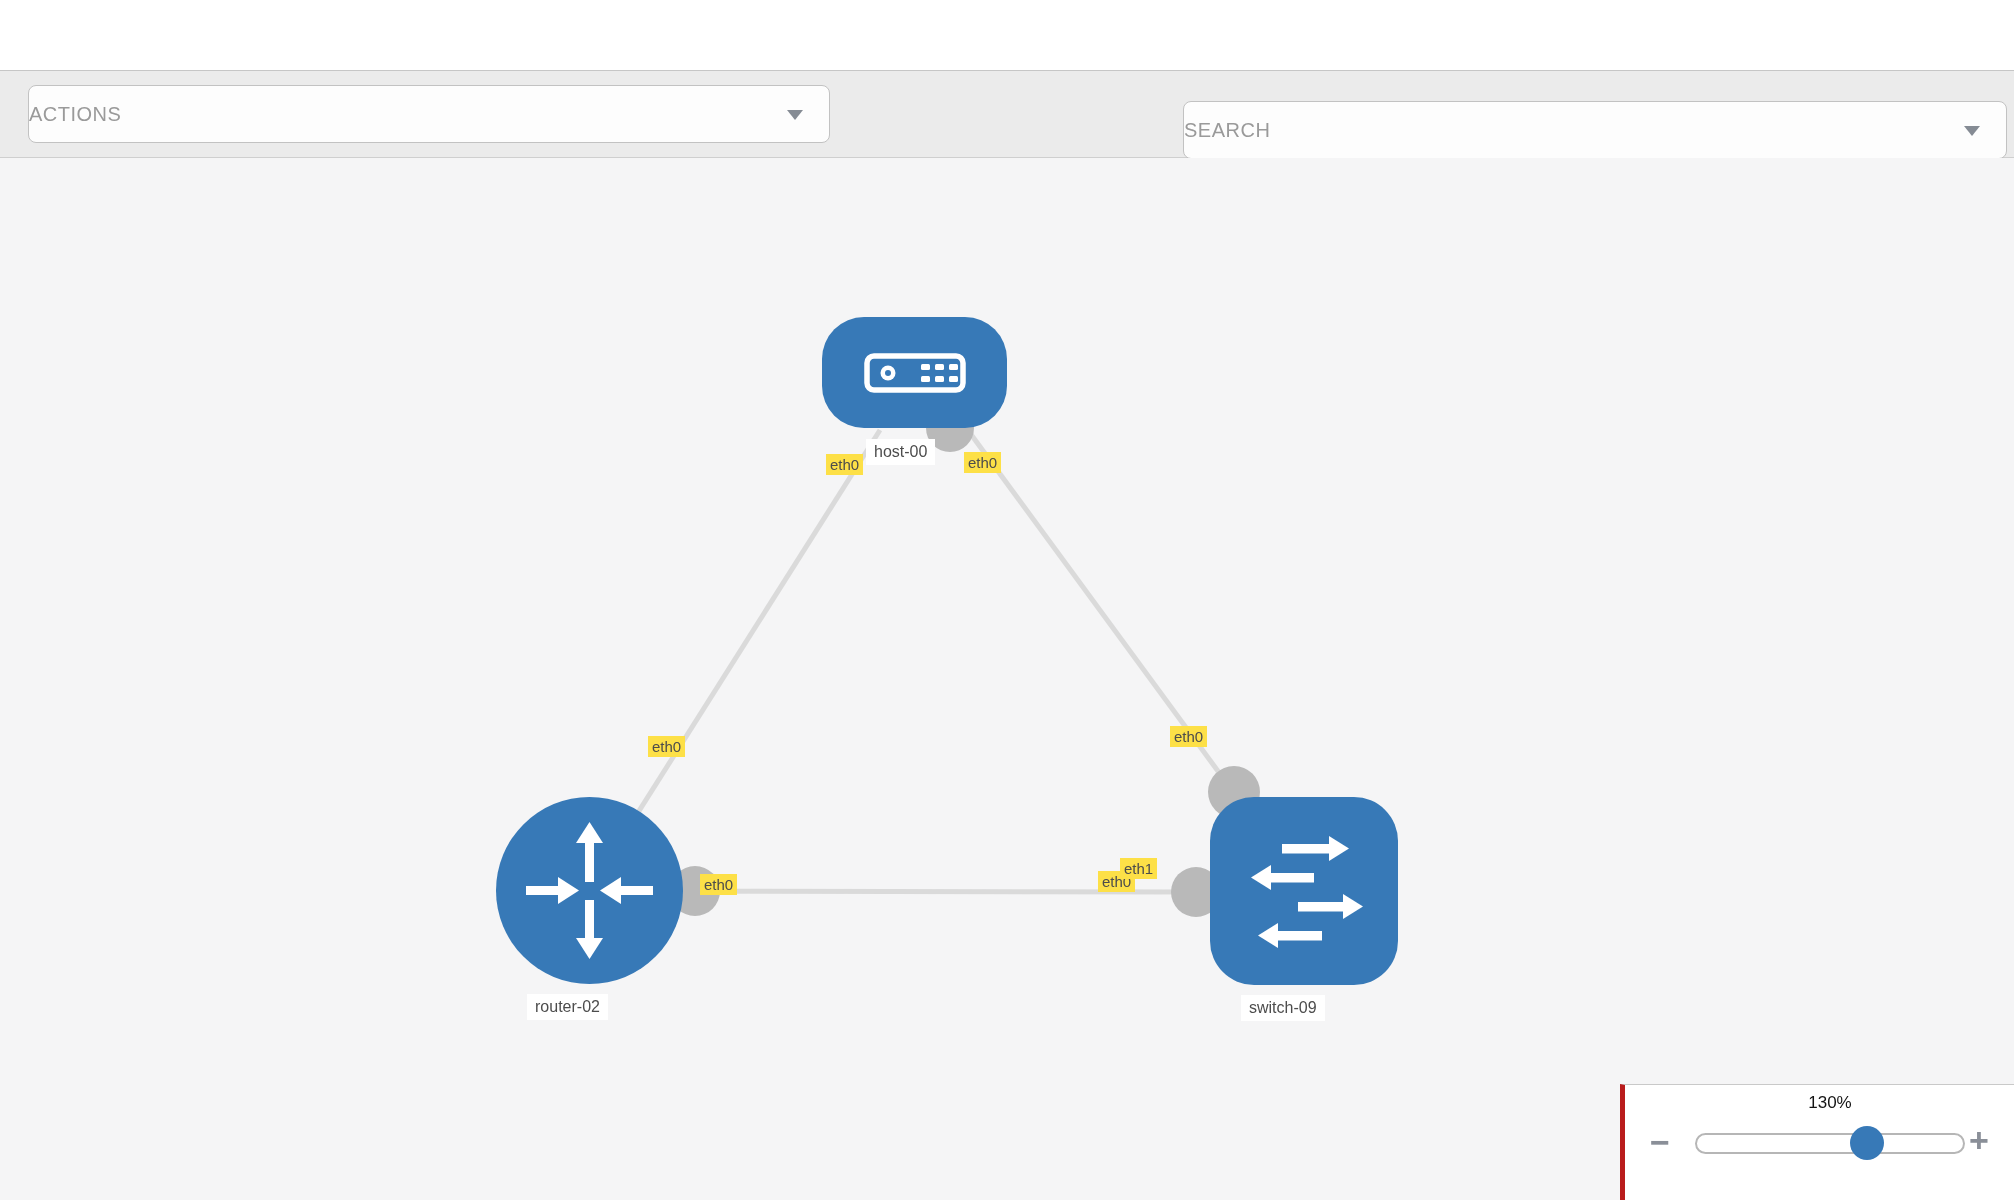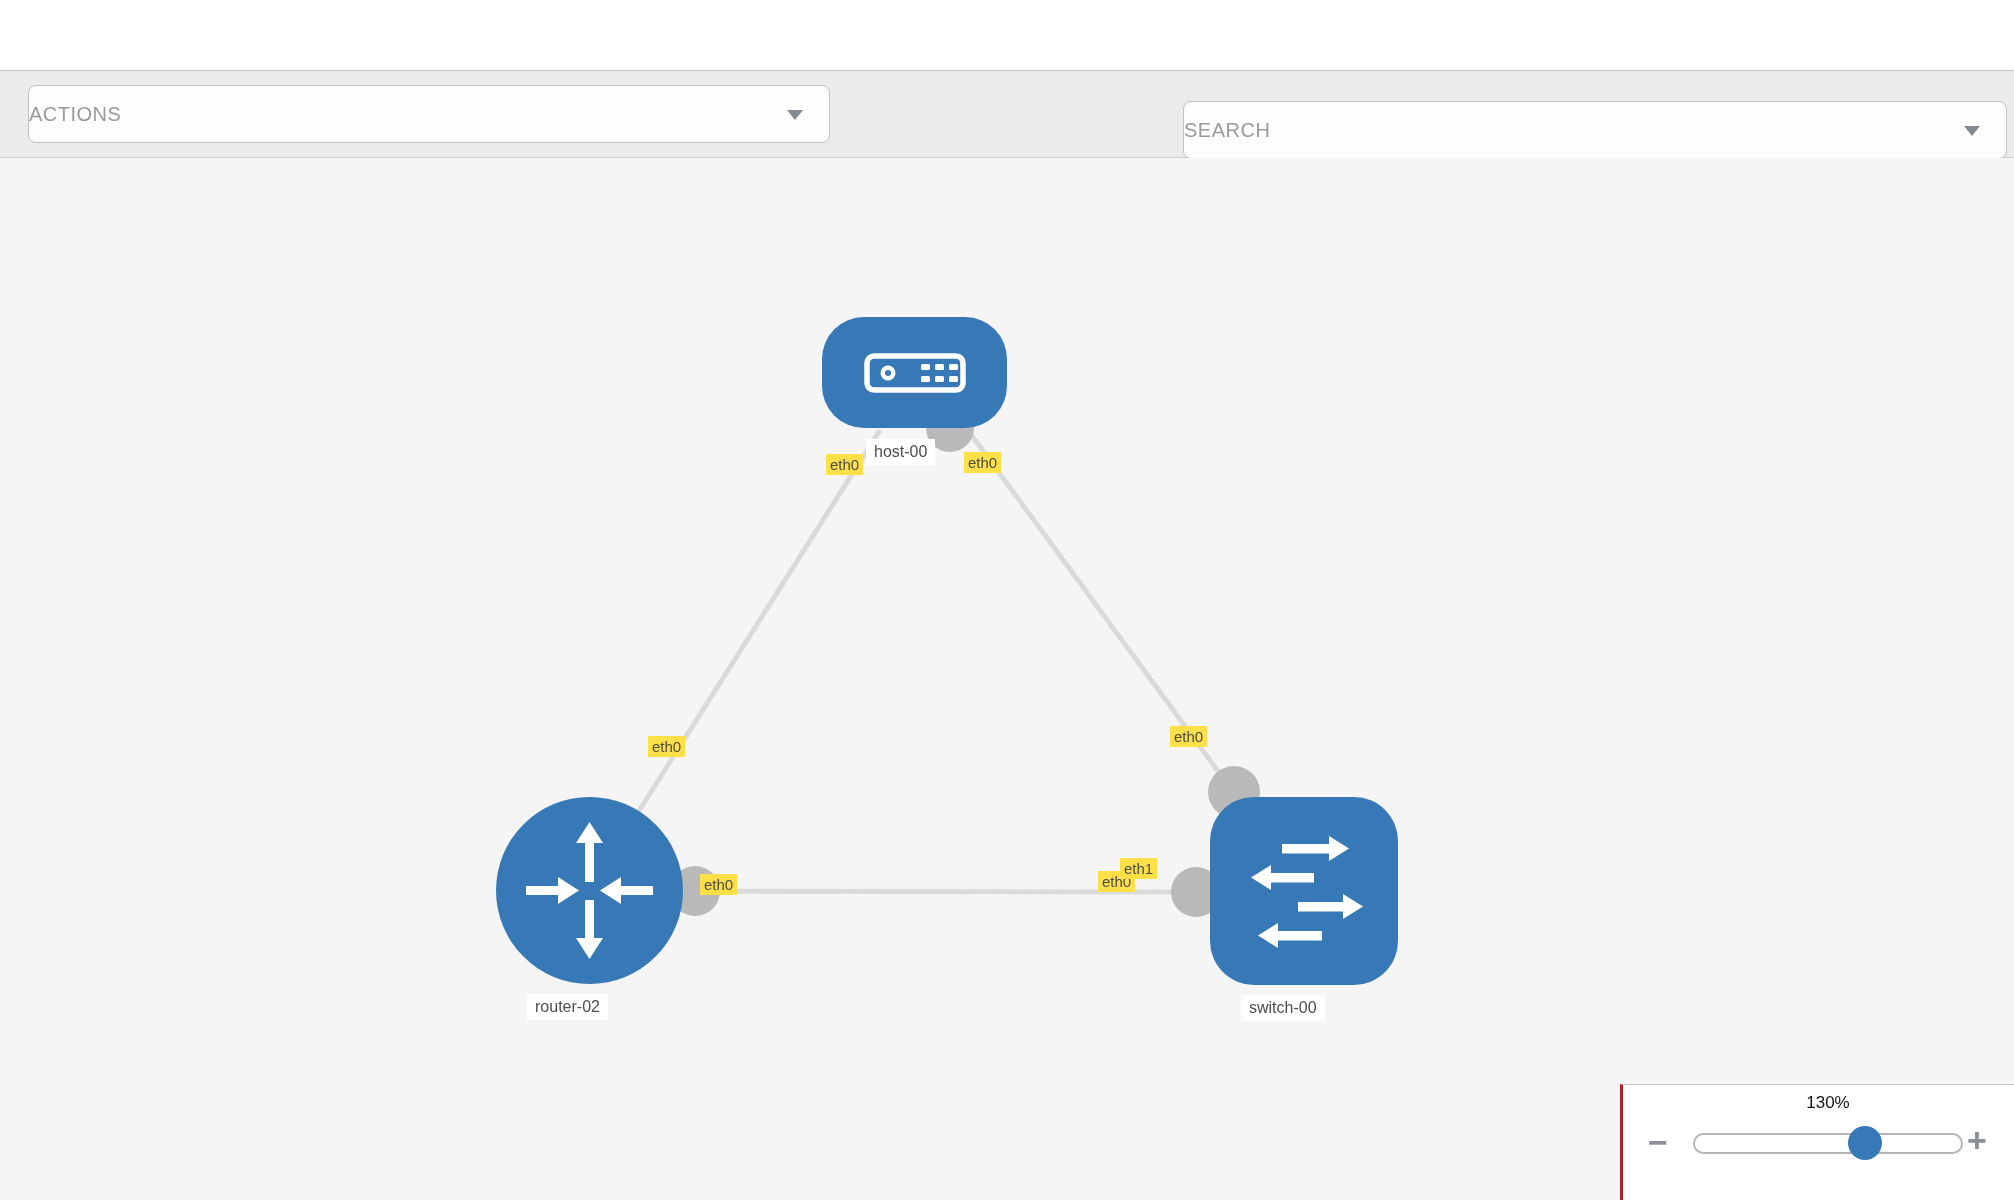--- a/index.html
+++ b/index.html
@@ -56,21 +56,21 @@
     position:absolute; background:#ffffff; color:#4c4c4c;
     font-size:16px; padding:4px 8px; white-space:nowrap;
   }
   .if-label {
     position:absolute; background:#fde047; color:#4c4c4c;
     font-size:15px; padding:2px 4px; white-space:nowrap;
   }
   
   .zoom-panel {
     position:absolute; left:1620px; top:1084px; width:394px; height:116px;
-    background:#ffffff; border-left:3px solid #b91c1c; border-top:1px solid #c9c9c9;
+    background:#ffffff; border-left:5px solid #b91c1c; border-top:1px solid #c9c9c9;
   }
   .zoom-level {
     position:absolute; left:70px; top:8px; width:270px; text-align:center;
     font-size:17px; color:#141414;
   }
   .zoom-minus, .zoom-plus {
     position:absolute; color:#8a8f98; font-weight:bold; cursor:pointer;
     font-size:34px; line-height:34px;
   }
   .zoom-minus { left:25px;  top:40px; }
@@ -179,21 +179,21 @@
         <polygon points="153,109.5 133,97 133,122"></polygon>
 
         <rect x="65" y="134" width="47" height="9.5"></rect>
         <polygon points="48,138.5 68,126 68,151"></polygon>
       </g>
     </svg>
   </div>
 
   <div class="node-label" style="left:866px; top:439px;">host-00</div>
   <div class="node-label" style="left:527px; top:994px;">router-02</div>
-  <div class="node-label" style="left:1241px; top:995px;">switch-00</div>
+  <div class="node-label" style="left:1241px; top:995px;">switch-09</div>
 
   <div class="if-label" style="left:826px; top:454px;">eth0</div>
   <div class="if-label" style="left:964px; top:452px;">eth0</div>
   <div class="if-label" style="left:648px; top:736px;">eth0</div>
   <div class="if-label" style="left:1170px; top:726px;">eth0</div>
   <div class="if-label" style="left:700px; top:874px;">eth0</div>
   <div class="if-label" style="left:1098px; top:871px;">eth0</div>
   <div class="if-label" style="left:1120px; top:858px;">eth1</div>
 
   <div class="zoom-panel">

